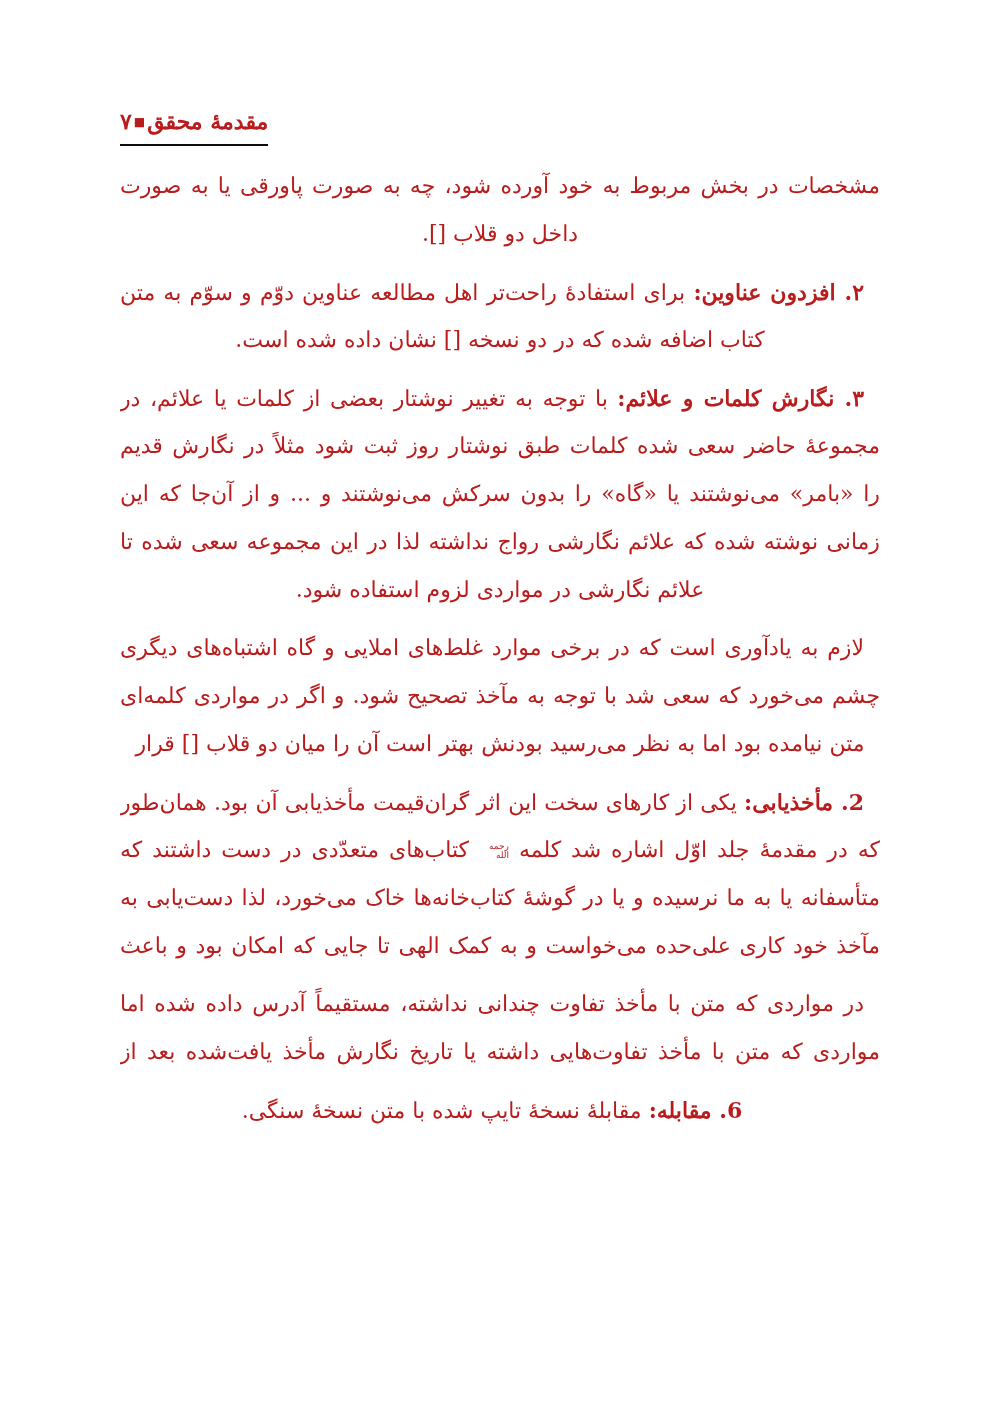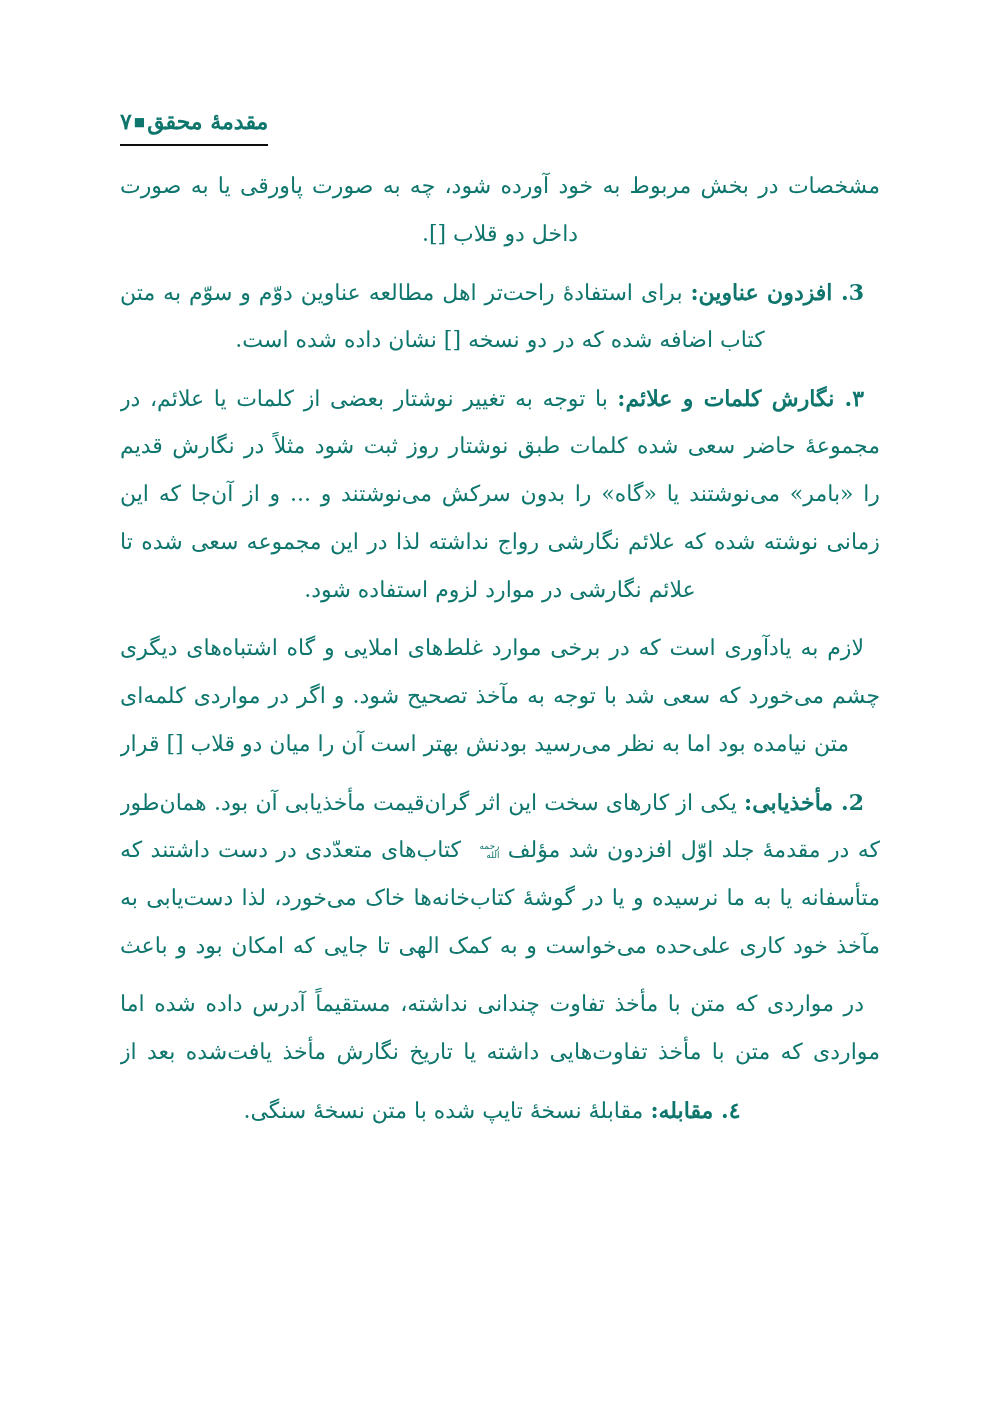--- a/index.html
+++ b/index.html
@@ -1,20 +1,20 @@
 <!DOCTYPE html>
 <html lang="fa"><head>
 <meta charset="utf-8">
 <style>
   html,body{margin:0;padding:0;background:#e8e8e8;}
   .page{
     width:1000px;height:1412px;background:#ffffff;position:relative;
     margin:0 auto;overflow:hidden;
     font-family:"DejaVu Serif","Liberation Serif",serif;
-    color:#0f766e;
+    color:#b91c1c;
   }
   .content{
     position:absolute;top:108px;left:120px;right:120px;
     direction:rtl;
   }
   .running-head{
     display:block;width:fit-content;
     margin-left:0;margin-right:auto; 
     font-weight:700;font-size:22px;line-height:26px;
     padding-bottom:9px;border-bottom:2.5px solid #0d0d0d;
@@ -23,21 +23,21 @@
   .running-head .sq{
     font-size:12px;vertical-align:3px;margin:0 2px;display:inline-block;
   }
   .body-text{margin-top:16px;}
   .para{margin:0 0 10px 0;}
   .line{
     height:48px;line-height:48px;font-size:22px;
     overflow:hidden;white-space:normal;
   }
   .line.j{text-align:justify;text-align-last:justify;}
-  .line.c{text-align:left;text-align-last:center;}
+  .line.c{text-align:center;text-align-last:center;}
   .para.ind .line:first-child{padding-right:16px;}
   .b{font-weight:700;}
   .honorific{
     display:inline-block;width:30px;font-size:9px;line-height:9px;
     text-align:right;vertical-align:middle;white-space:normal;
     font-weight:400;
   }
 </style>
 </head>
 <body>
@@ -48,44 +48,44 @@
     <div class="running-head">
       <span>مقدمهٔ محقق</span><span class="sq">■</span><span>۷</span>
     </div>
 
     <div class="body-text">
         <div class="para">
           <div class="line j"><span>مشخصات در بخش مربوط به خود آورده شود، چه به صورت پاورقی یا به صورت متن</span></div>
           <div class="line c"><span>داخل دو قلاب [].</span></div>
         </div>
         <div class="para ind">
-          <div class="line j"><span class="b">3. افزدون عناوین:</span><span> برای استفادهٔ راحت‌تر اهل مطالعه عناوین دوّم و سوّم به متن این</span></div>
+          <div class="line j"><span class="b">۲. افزدون عناوین:</span><span> برای استفادهٔ راحت‌تر اهل مطالعه عناوین دوّم و سوّم به متن این</span></div>
           <div class="line c"><span>کتاب اضافه شده که در دو نسخه [] نشان داده شده است.</span></div>
         </div>
         <div class="para ind">
           <div class="line j"><span class="b">۳. نگارش کلمات و علائم:</span><span> با توجه به تغییر نوشتار بعضی از کلمات یا علائم، در</span></div>
           <div class="line j"><span>مجموعهٔ حاضر سعی شده کلمات طبق نوشتار روز ثبت شود مثلاً در نگارش قدیم «به امر»</span></div>
           <div class="line j"><span>را «بامر» می‌نوشتند یا «گاه» را بدون سرکش می‌نوشتند و ... و از آن‌جا که این کتاب در</span></div>
           <div class="line j"><span>زمانی نوشته شده که علائم نگارشی رواج نداشته لذا در این مجموعه سعی شده تا از</span></div>
-          <div class="line c"><span>علائم نگارشی در موارد لزوم استفاده شود.</span></div>
+          <div class="line c"><span>علائم نگارشی در مواردی لزوم استفاده شود.</span></div>
         </div>
         <div class="para ind">
           <div class="line j"><span>لازم به یادآوری است که در برخی موارد غلط‌های املایی و گاه اشتباه‌های دیگری به</span></div>
           <div class="line j"><span>چشم می‌خورد که سعی شد با توجه به مآخذ تصحیح شود. و اگر در مواردی کلمه‌ای در</span></div>
           <div class="line c"><span>متن نیامده بود اما به نظر می‌رسید بودنش بهتر است آن را میان دو قلاب [] قرار دادیم.</span></div>
         </div>
         <div class="para ind">
           <div class="line j"><span class="b">2. مأخذیابی:</span><span> یکی از کارهای سخت این اثر گران‌قیمت مأخذیابی آن بود. همان‌طور</span></div>
-          <div class="line j"><span>که در مقدمهٔ جلد اوّل افزدون شد مؤلف </span><span class="honorific">رحمه الله</span><span> کتاب‌های متعدّدی در دست داشتند که</span></div>
+          <div class="line j"><span>که در مقدمهٔ جلد اوّل اشاره شد کلمه </span><span class="honorific">رحمه الله</span><span> کتاب‌های متعدّدی در دست داشتند که</span></div>
           <div class="line j"><span>متأسفانه یا به ما نرسیده و یا در گوشهٔ کتاب‌خانه‌ها خاک می‌خورد، لذا دست‌یابی به این</span></div>
           <div class="line j"><span>مآخذ خود کاری علی‌حده می‌خواست و به کمک الهی تا جایی که امکان بود و باعث</span></div>
         </div>
         <div class="para ind">
           <div class="line j"><span>در مواردی که متن با مأخذ تفاوت چندانی نداشته، مستقیماً آدرس داده شده اما</span></div>
           <div class="line j"><span>مواردی که متن با مأخذ تفاوت‌هایی داشته یا تاریخ نگارش مأخذ یافت‌شده بعد از</span></div>
         </div>
         <div class="para ind">
-          <div class="line c"><span class="b">٤. مقابله:</span><span> مقابلهٔ نسخهٔ تایپ شده با متن نسخهٔ سنگی.</span></div>
+          <div class="line c"><span class="b">6. مقابله:</span><span> مقابلهٔ نسخهٔ تایپ شده با متن نسخهٔ سنگی.</span></div>
         </div>
       </div>
 
   </div>
 </div>
 
 </body></html>

